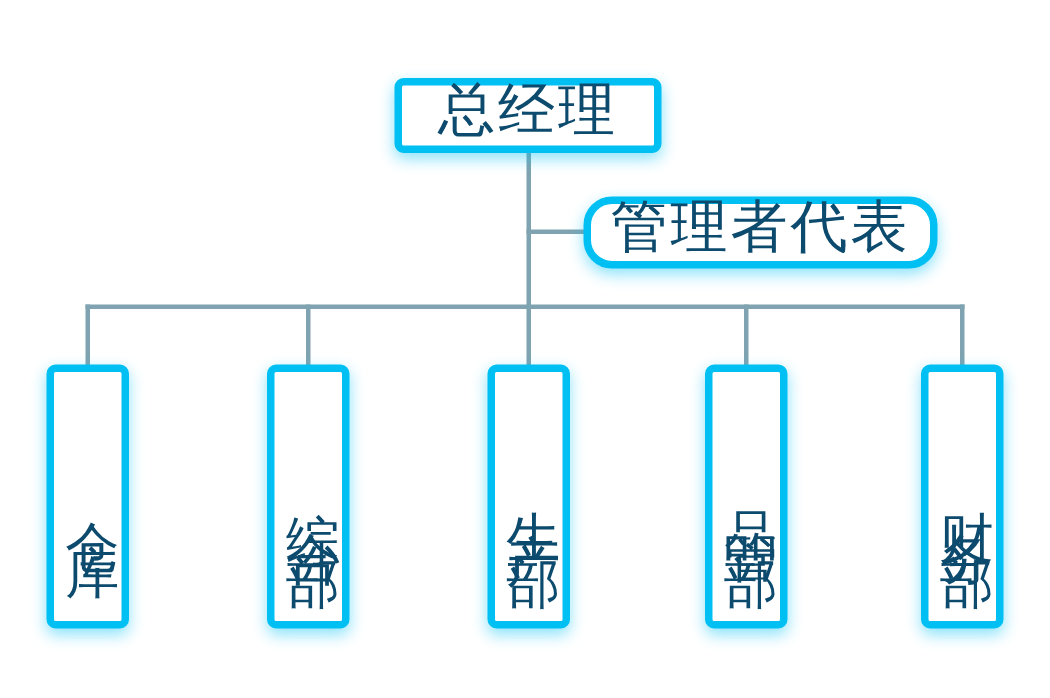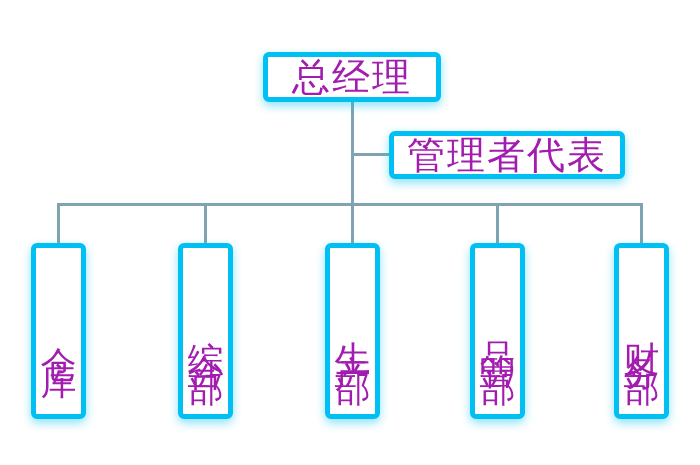--- a/index.html
+++ b/index.html
@@ -33,22 +33,22 @@
     background: #ffffff;
     border: 5px solid #00c0f3;
     border-radius: 6px;
     box-shadow: 0 4px 10px rgba(0,192,243,0.45);
     display: flex;
     align-items: center;
     justify-content: center;
     color: #232323;
   }
   .node-label {
-    font-family: Liberation Sans, sans-serif;
-    color: #a21caf;
+    font-family: Liberation Mono, monospace;
+    color: #0c4a6e;
     line-height: 1.0;
     white-space: nowrap;
   }
 
   
   .node-h .node-label {
     font-size: 38px;
     letter-spacing: 2px;
   }
 
@@ -82,21 +82,21 @@
   <div class="conn conn-v" style="left:57px; top:203px; height:42px;"></div>
   <div class="conn conn-v" style="left:204px; top:203px; height:42px;"></div>
   <div class="conn conn-v" style="left:351px; top:203px; height:42px;"></div>
   <div class="conn conn-v" style="left:496px; top:203px; height:42px;"></div>
   <div class="conn conn-v" style="left:640px; top:203px; height:42px;"></div>
 
   <div class="node node-h" style="left:263px; top:52px; width:178px; height:50px;">
     <span class="node-label">总经理</span>
   </div>
 
-  <div class="node node-h" style="left:389px; top:131px; width:236px; height:48px;">
+  <div class="node node-h" style="left:389px; top:131px; width:236px; height:48px;border-radius:19px;">
     <span class="node-label">管理者代表</span>
   </div>
 
   <div class="node node-v" style="left:31px; top:243px; width:55px; height:176px;">
     <span class="node-label">仓库</span>
   </div>
 
   <div class="node node-v" style="left:178px; top:243px; width:55px; height:176px;">
     <span class="node-label">综合部</span>
   </div>

